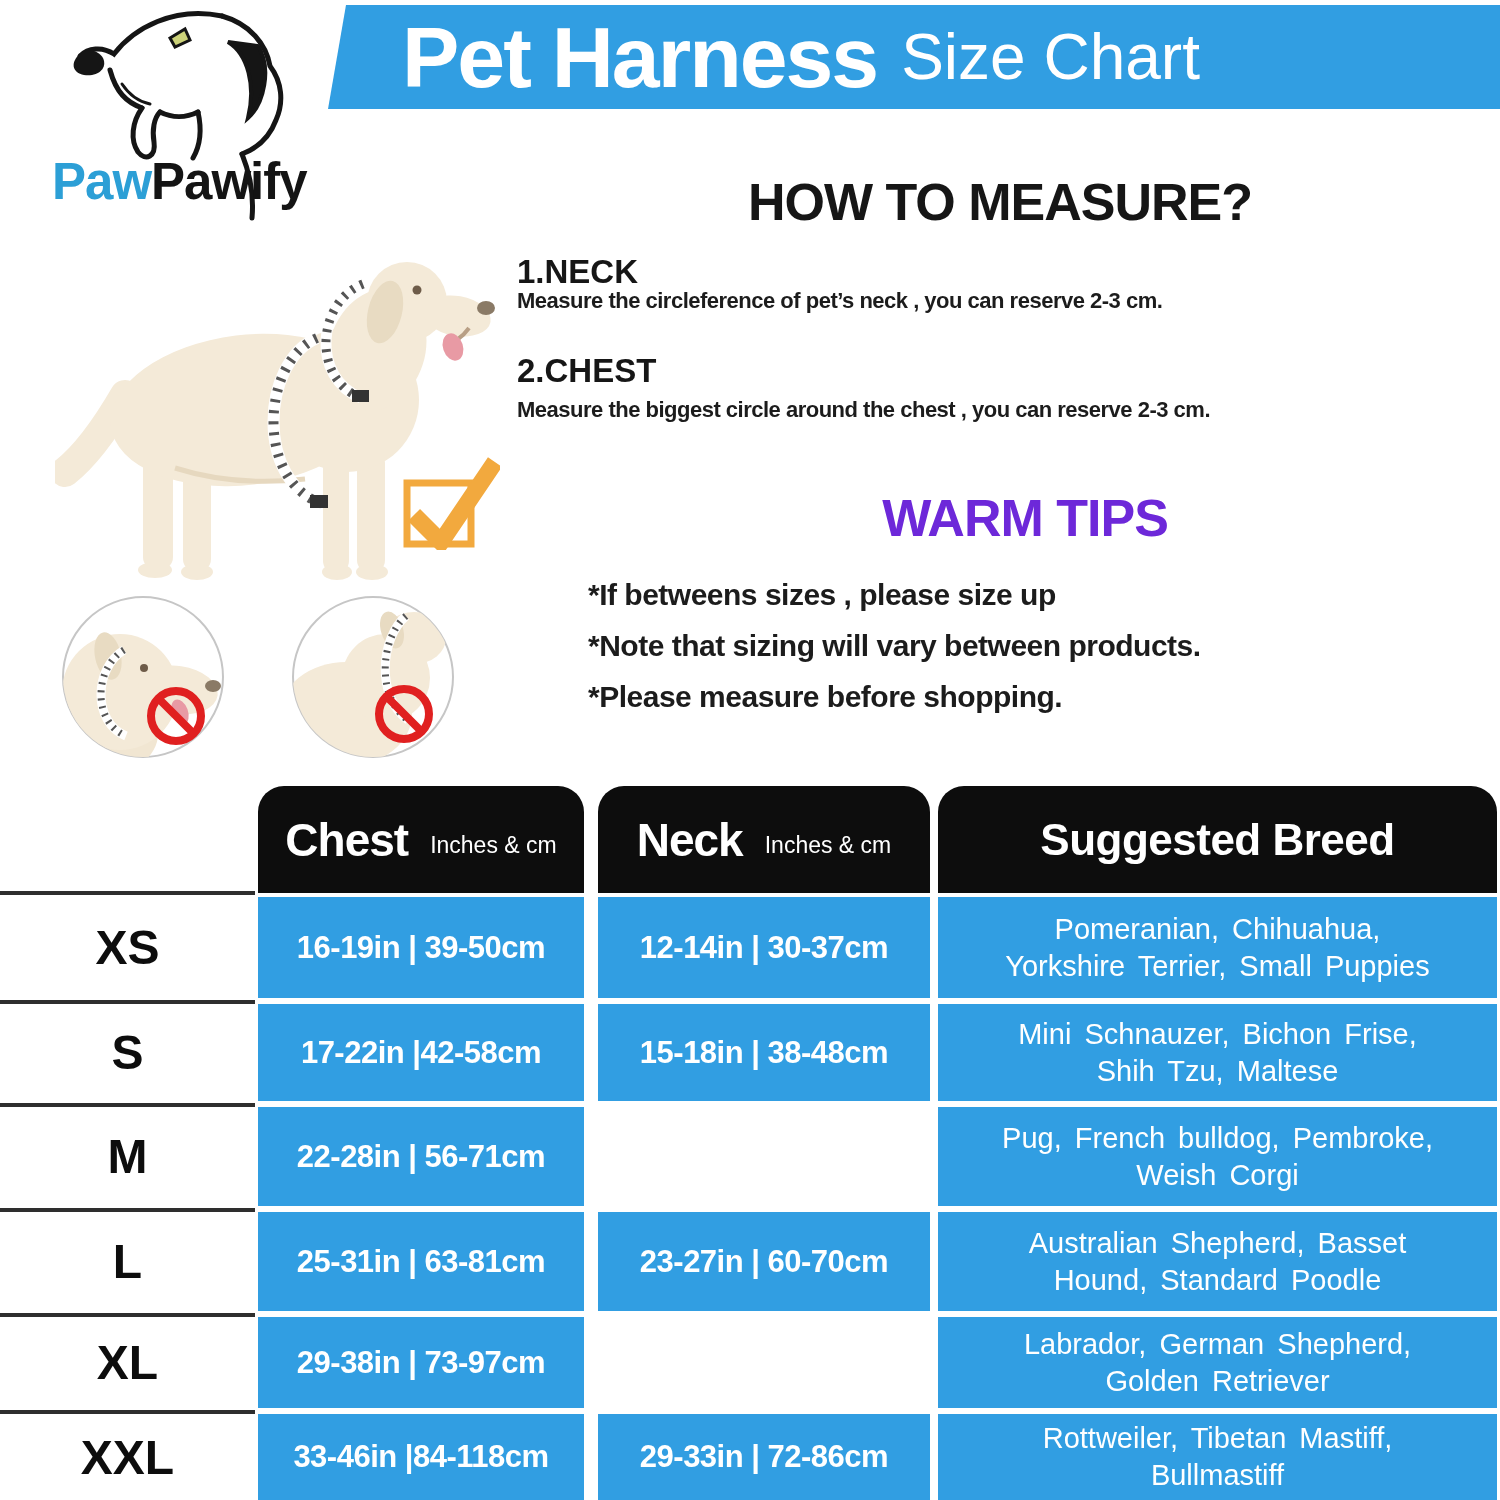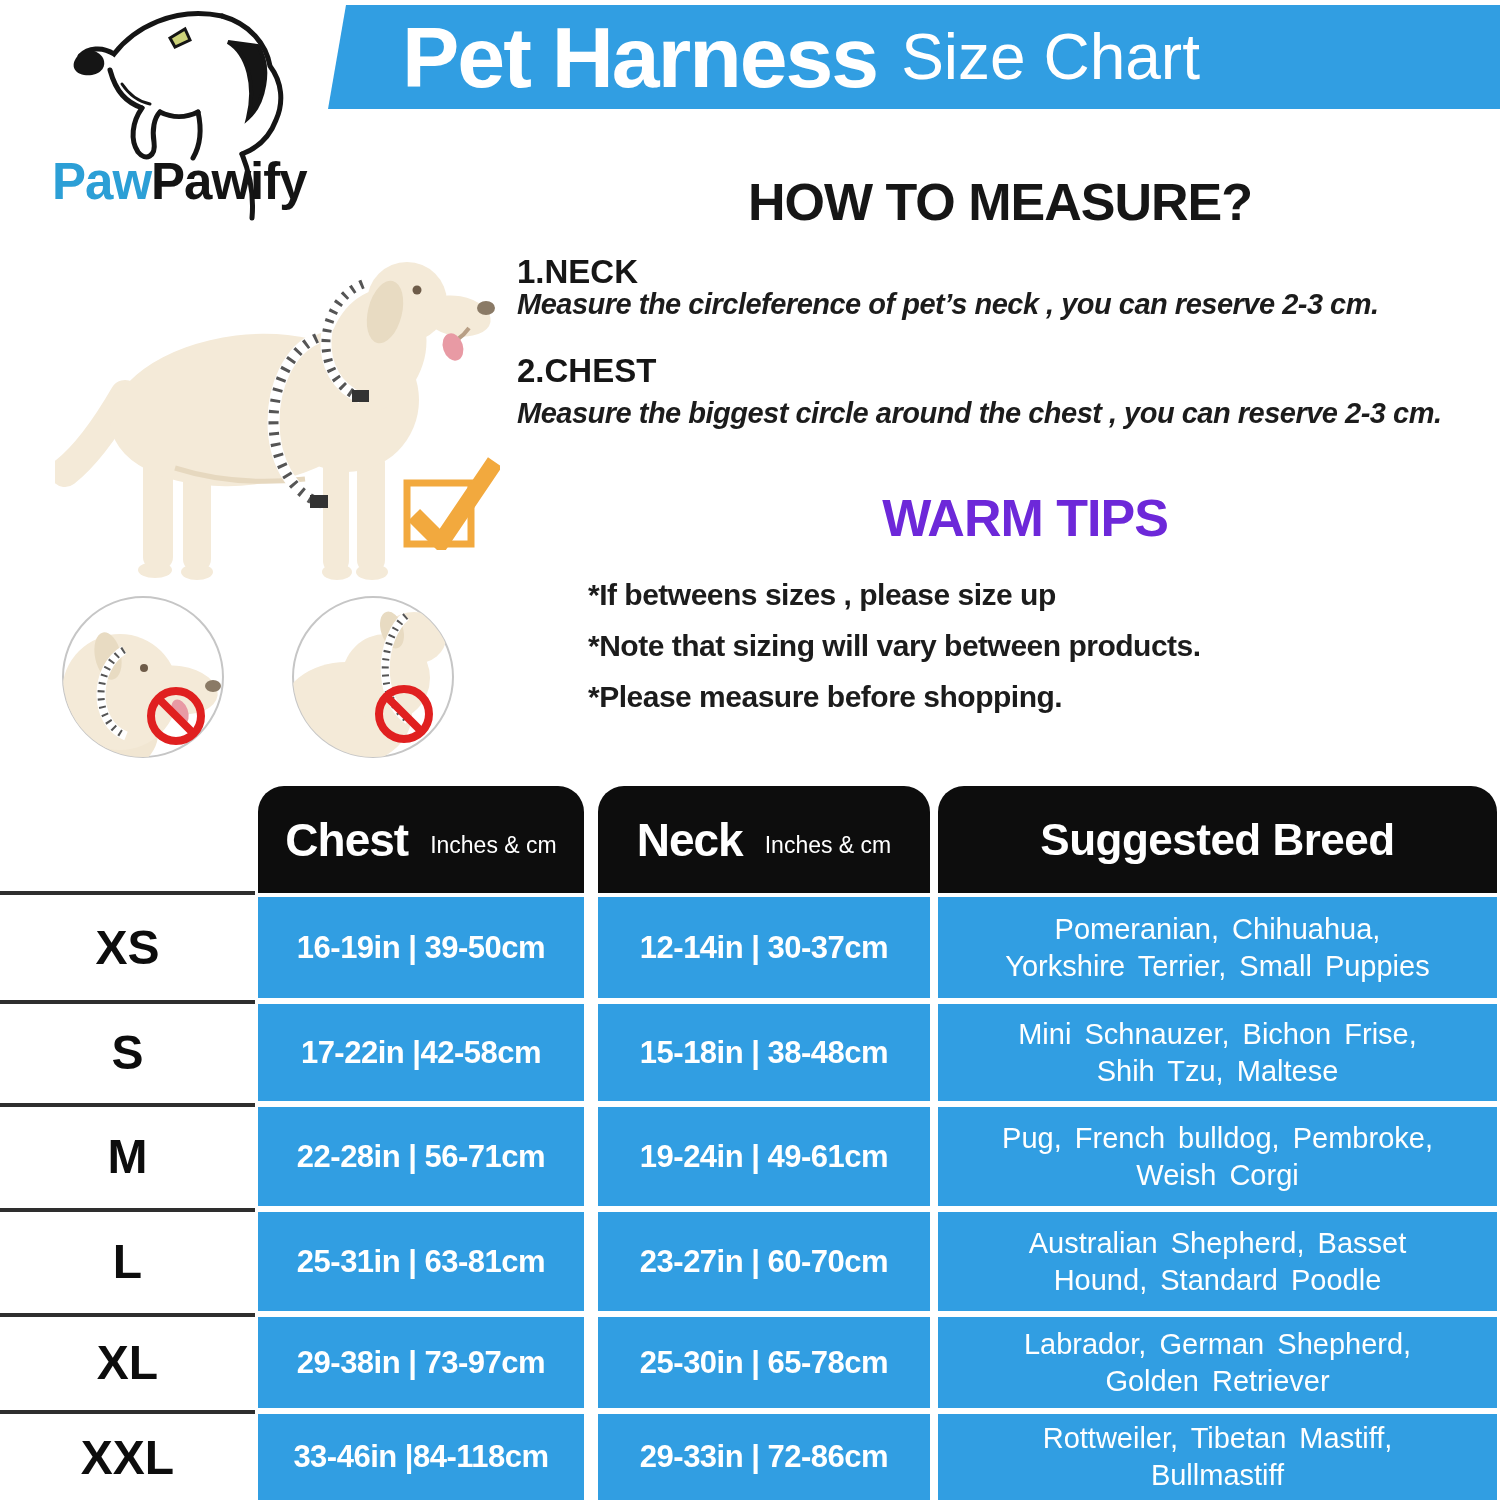--- a/index.html
+++ b/index.html
@@ -17,22 +17,22 @@
   .banner .t-light{font-size:64px;font-weight:400;color:#ffffff;letter-spacing:0px;margin-left:24px;white-space:pre;}
   
   .logo-art{position:absolute;left:52px;top:0px;width:250px;height:225px;}
   .brand{position:absolute;left:52px;top:152px;font-size:51px;font-weight:700;letter-spacing:-1px;}
   .brand .b1{color:#2c9fd6;}
   .brand .b2{color:#141414;}
   
   .h2m-title{position:absolute;left:700px;top:172px;width:600px;text-align:center;
     font-size:52px;font-weight:700;letter-spacing:-1px;color:#161616;}
   .step-label{position:absolute;left:517px;font-size:33px;font-weight:700;color:#161616;}
-  .step-text{position:absolute;left:517px;width:950px;font-size:29px;font-weight:700;
-    letter-spacing:-0.5px;color:#1c1c1c;font-style:italic;}
+  .step-text{position:absolute;left:517px;width:950px;font-size:22px;font-weight:700;
+    letter-spacing:-0.5px;color:#1c1c1c;}
   
   .warm-title{position:absolute;left:725px;top:488px;width:600px;text-align:center;
     font-size:52px;font-weight:700;letter-spacing:-1px;color:#6d28d9;}
   .tips{position:absolute;left:588px;top:578px;}
   .tips div{font-size:30px;font-weight:700;letter-spacing:-0.5px;color:#1c1c1c;margin-bottom:17px;}
   
   .dog-photo{position:absolute;left:55px;top:250px;width:470px;height:335px;}
   .check{position:absolute;left:402px;top:452px;width:98px;height:98px;}
   .inset{position:absolute;top:592px;width:170px;height:170px;}
   .inset.c1{left:58px;} .inset.c2{left:288px;}
@@ -216,23 +216,21 @@
 
   <div class="cell measure c-chest r0">16-19in | 39-50cm</div>
   <div class="cell measure c-chest r1">17-22in |42-58cm</div>
   <div class="cell measure c-chest r2">22-28in | 56-71cm</div>
   <div class="cell measure c-chest r3">25-31in | 63-81cm</div>
   <div class="cell measure c-chest r4">29-38in | 73-97cm</div>
   <div class="cell measure c-chest r5">33-46in |84-118cm</div>
 
   <div class="cell measure c-neck r0">12-14in | 30-37cm</div>
   <div class="cell measure c-neck r1">15-18in | 38-48cm</div>
-  <div class="cell measure c-neck r2">19-24in | 49-61cm</div>
   <div class="cell measure c-neck r3">23-27in | 60-70cm</div>
-  <div class="cell measure c-neck r4">25-30in | 65-78cm</div>
   <div class="cell measure c-neck r5">29-33in | 72-86cm</div>
 
   <div class="cell breed c-breed r0">Pomeranian, Chihuahua,
 Yorkshire Terrier, Small Puppies</div>
   <div class="cell breed c-breed r1">Mini Schnauzer, Bichon Frise,
 Shih Tzu, Maltese</div>
   <div class="cell breed c-breed r2">Pug, French bulldog, Pembroke,
 Weish Corgi</div>
   <div class="cell breed c-breed r3">Australian Shepherd, Basset
 Hound, Standard Poodle</div>

